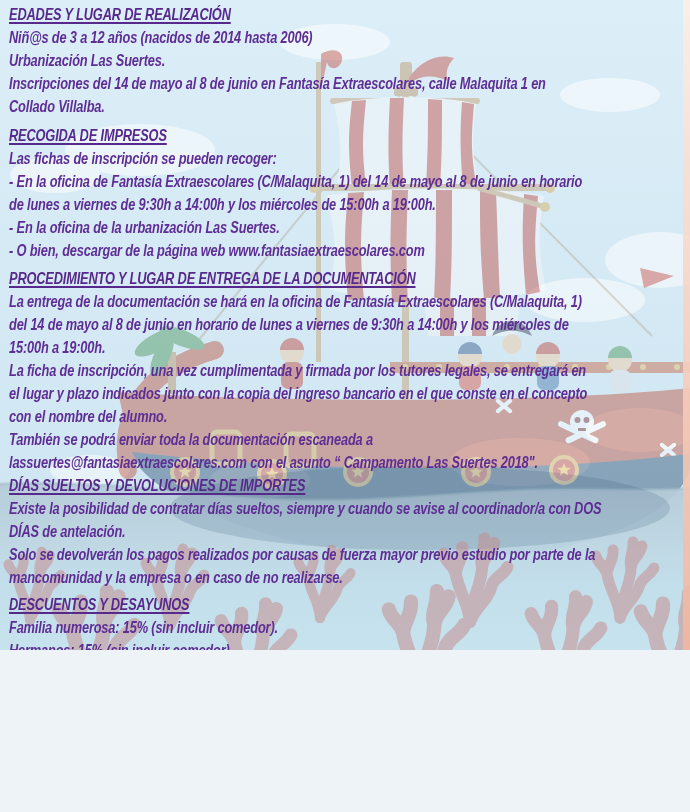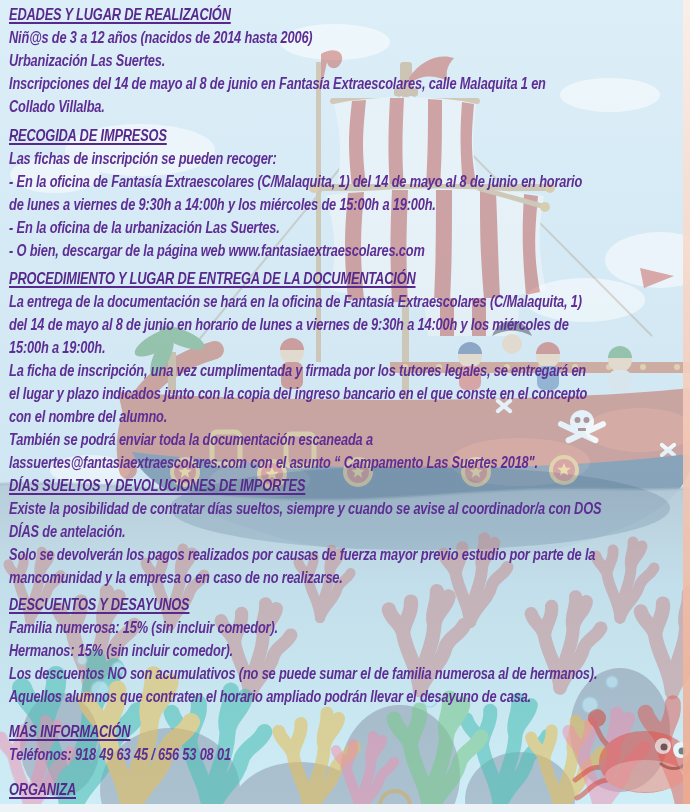--- a/index.html
+++ b/index.html
@@ -1,17 +1,17 @@
 <!DOCTYPE html>
 <html><head>
 <meta charset="utf-8">
 <style>
   html,body{margin:0;padding:0;background:#eef3f7;}
   .page{
-    position:relative;width:690px;height:804px;overflow:hidden;
+    position:relative;width:690px;height:650px;overflow:hidden;
     background:#d9ecf6;font-family:"Liberation Sans",sans-serif;
   }
   .bg{position:absolute;left:0;top:0;width:690px;height:812px;}
   .content{
     position:absolute;left:9px;top:0;width:870px;height:812px;
     transform:scaleX(0.8);transform-origin:0 0;
     color:#5e2e94;font-weight:bold;font-style:italic;
     font-size:16px;letter-spacing:-0.2px;
   }
   .sec{position:absolute;left:0;width:870px;}

